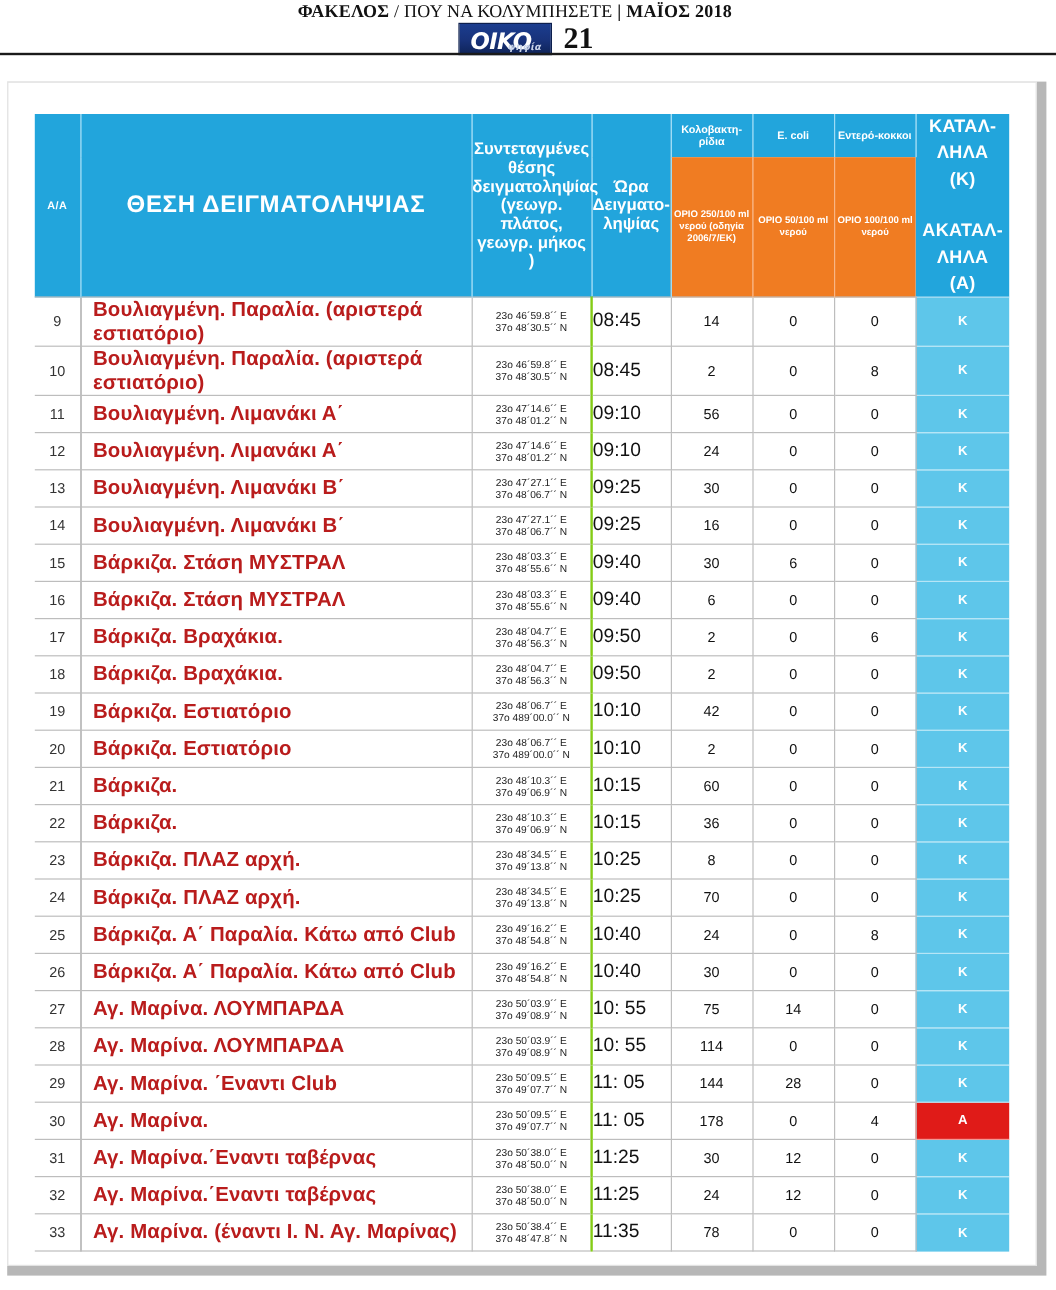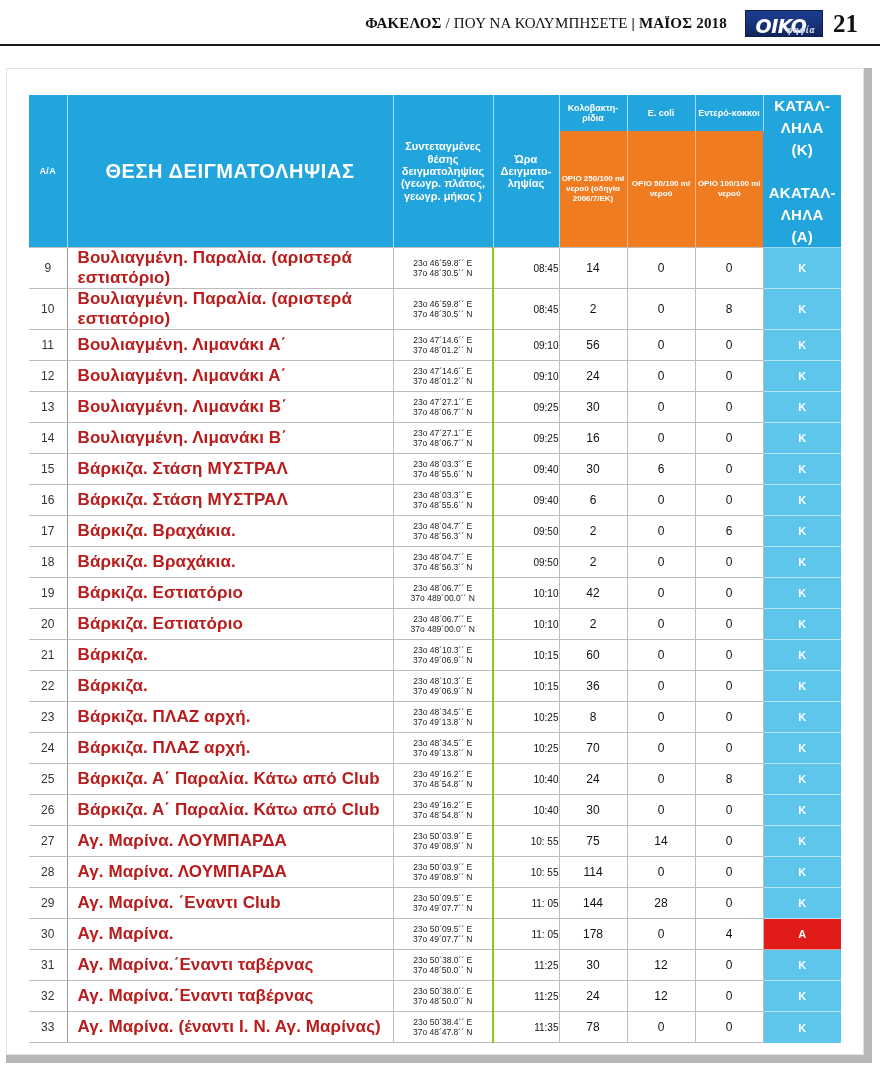--- a/index.html
+++ b/index.html
@@ -8,21 +8,21 @@
     background: #ffffff;
     font-family: "Liberation Sans", sans-serif;
     overflow: hidden;
   }
   .page { position: relative; width: 880px; height: 1075px; background: #fff; }
 
   
   .masthead {
     position: absolute; left: 0; top: 0; width: 880px; height: 46px;
     display: flex; align-items: center; justify-content: flex-end;
-    padding-right: 22px; gap: 0;
+    padding-right: 22px; gap: 0; flex-direction: column;
   }
   .mh-text {
     font-family: "Liberation Serif", serif;
     font-size: 15px; letter-spacing: .2px; color: #111;
     white-space: nowrap;
   }
   .mh-text .b { font-weight: bold; }
   .mh-text .n { font-weight: normal; }
   .logo-wrap { display: flex; align-items: center; margin-left: 18px; }
   .logo {
@@ -88,21 +88,21 @@
     color: #ffffff;
     text-align: center;
     vertical-align: middle;
     font-weight: bold;
     border-right: 1px solid #9fdcf5;
     line-height: 1.12;
   }
   .hd.last { border-right: none; }
   .hd-aa { font-size: 9px; letter-spacing: .4px; }
   .hd-pos { font-size: 20px; letter-spacing: .6px; margin-top: 32px; }
-  .hd-sm { font-size: 11px; margin-top: 24px; }
+  .hd-sm { font-size: 14px; margin-top: 24px; }
   .hd-top { font-size: 9px; height: 36px; }
   .hd-orange {
     background: #f07c22; color: #ffffff; font-size: 8px;
     text-align: center; vertical-align: middle; font-weight: bold;
     border-right: 1px solid #f8b585; line-height: 1.25;
   }
   .hd-orange.last { border-right: none; }
   .hd-suit { font-size: 15px; letter-spacing: .3px; line-height: 1.45; }
 
   tbody tr { height: 31px; }
@@ -123,23 +123,22 @@
   td.pos {
     padding-left: 10px; font-weight: bold; font-size: 17px;
     letter-spacing: .1px; color: #b91c1c;
     border-right: 1px solid #bdbdbd;
   }
   td.coord {
     text-align: center; font-size: 8.5px; line-height: 1.25; color: #222;
     border-right: 2px solid #84cc16; white-space: nowrap;
   }
   td.time {
-    text-align: right; font-size: 10px; color: #111;
+    text-align: left; font-size: 16px; color: #111;
     border-right: 1px solid #bdbdbd;
-    padding-left: 16px;
   }
   td.num {
     text-align: center; font-size: 12px; color: #111;
     border-right: 1px solid #bdbdbd;
   }
   td.suit {
     text-align: center; font-weight: bold; font-size: 11px;
     color: #ffffff; border: none;
     border-top: 1px solid rgba(255,255,255,.55);
   }

